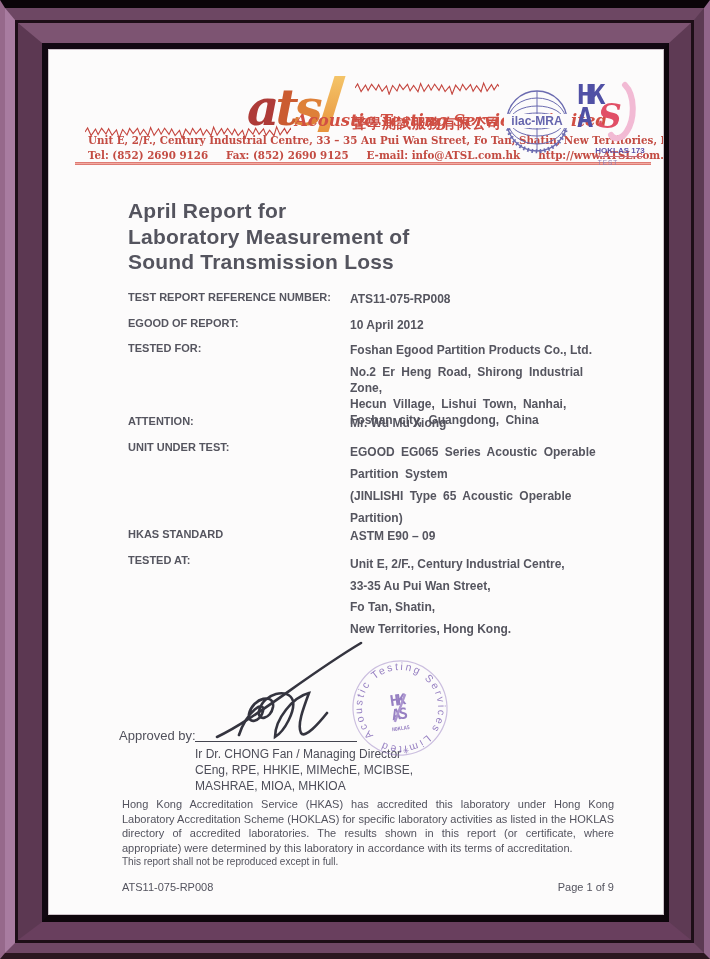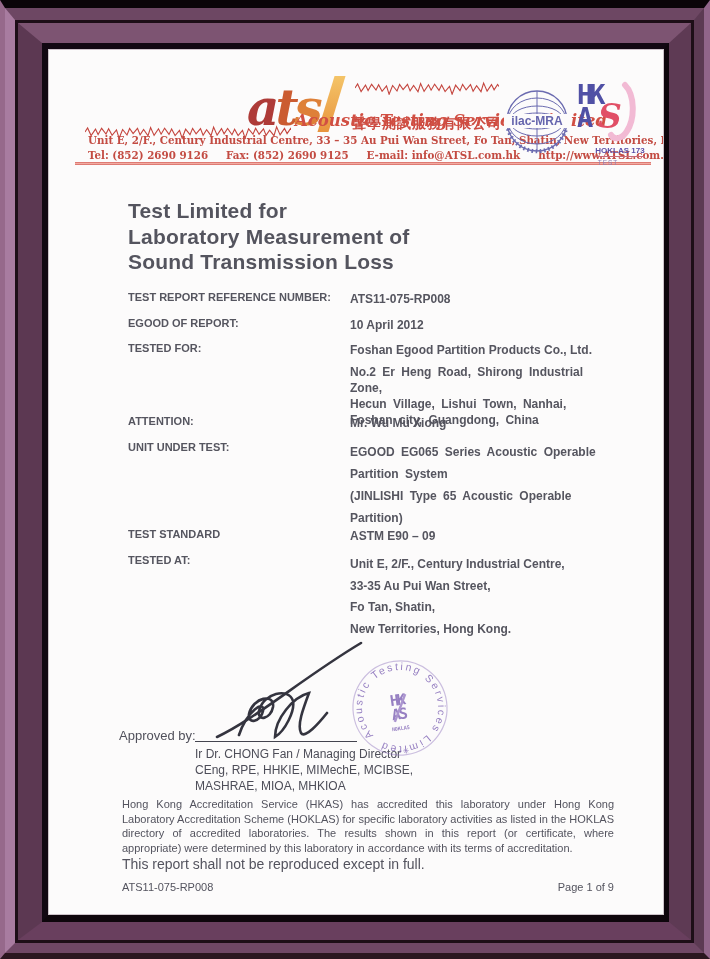--- a/index.html
+++ b/index.html
@@ -51,21 +51,21 @@
   .fr7{top:478px;} .fr8{top:504px;} .fr8 .fvalue{line-height:21.5px;}
   .wide{word-spacing:3px;}
   
   .approved-label{left:70px;top:678px;font-size:13px;color:#50505b;}
   .sig-svg{left:150px;top:585px;}
   .sig-line{left:146px;top:691px;width:162px;height:0;border-top:1.6px solid #44444f;}
   .sig-name{left:146px;top:696px;font-size:12px;line-height:16px;color:#4d4d58;white-space:pre-line;}
   .stamp{left:296px;top:603px;opacity:.82;}
   
   .accred{left:73px;top:747px;width:492px;font-size:11px;line-height:14.6px;text-align:justify;color:#53535e;}
-  .repro{left:73px;top:806px;font-size:14px;color:#53535e;}
+  .repro{left:73px;top:806px;font-size:10px;color:#53535e;}
   .pagebar{left:73px;top:831px;width:492px;display:flex;justify-content:space-between;font-size:11px;color:#53535e;}
 </style>
 </head>
 <body>
 
 <div class="frame r1 ring">
  <div class="r2 ring">
   <div class="r3 ring">
    <div class="r4 ring">
     <div class="r5 ring">
@@ -108,21 +108,21 @@
                     <path d="M40,4 C50,14 50,38 42,50 C38,57 30,60 26,54" fill="none" stroke="#f2bad4" stroke-width="6" stroke-linecap="round"></path>
                   </svg>
           <span class="hk">HK</span>
           <span class="as">A</span>
           <span class="bigS">S</span>
           <div class="hoklas"><span class="u">HOKLAS 173</span></div>
           <div class="hoklas-test">TEST</div>
         </div>
 
         <div class="abs title">
-          <div>Test Limited for</div>
+          <div>April Report for</div>
           <div>Laboratory Measurement of</div>
           <div>Sound Transmission Loss</div>
         </div>
 
         <div class="frow fr1">
                   <div class="flabel">TEST REPORT REFERENCE NUMBER:</div>
                   <div class="fvalue">ATS11-075-RP008</div>
                 </div>
         <div class="frow fr2">
                   <div class="flabel">EGOOD OF REPORT:</div>
@@ -143,21 +143,21 @@
                   <div class="fvalue">Mr. Wu Mu Xiong</div>
                 </div>
         <div class="frow fr6">
                   <div class="flabel">UNIT UNDER TEST:</div>
                   <div class="fvalue wide">EGOOD EG065 Series Acoustic Operable
 Partition System
 (JINLISHI Type 65 Acoustic Operable
 Partition)</div>
                 </div>
         <div class="frow fr7">
-                  <div class="flabel">TEST STANDARD</div>
+                  <div class="flabel">HKAS STANDARD</div>
                   <div class="fvalue">ASTM E90 – 09</div>
                 </div>
         <div class="frow fr8">
                   <div class="flabel">TESTED AT:</div>
                   <div class="fvalue">Unit E, 2/F., Century Industrial Centre,
 33-35 Au Pui Wan Street,
 Fo Tan, Shatin,
 New Territories, Hong Kong.</div>
                 </div>
 

